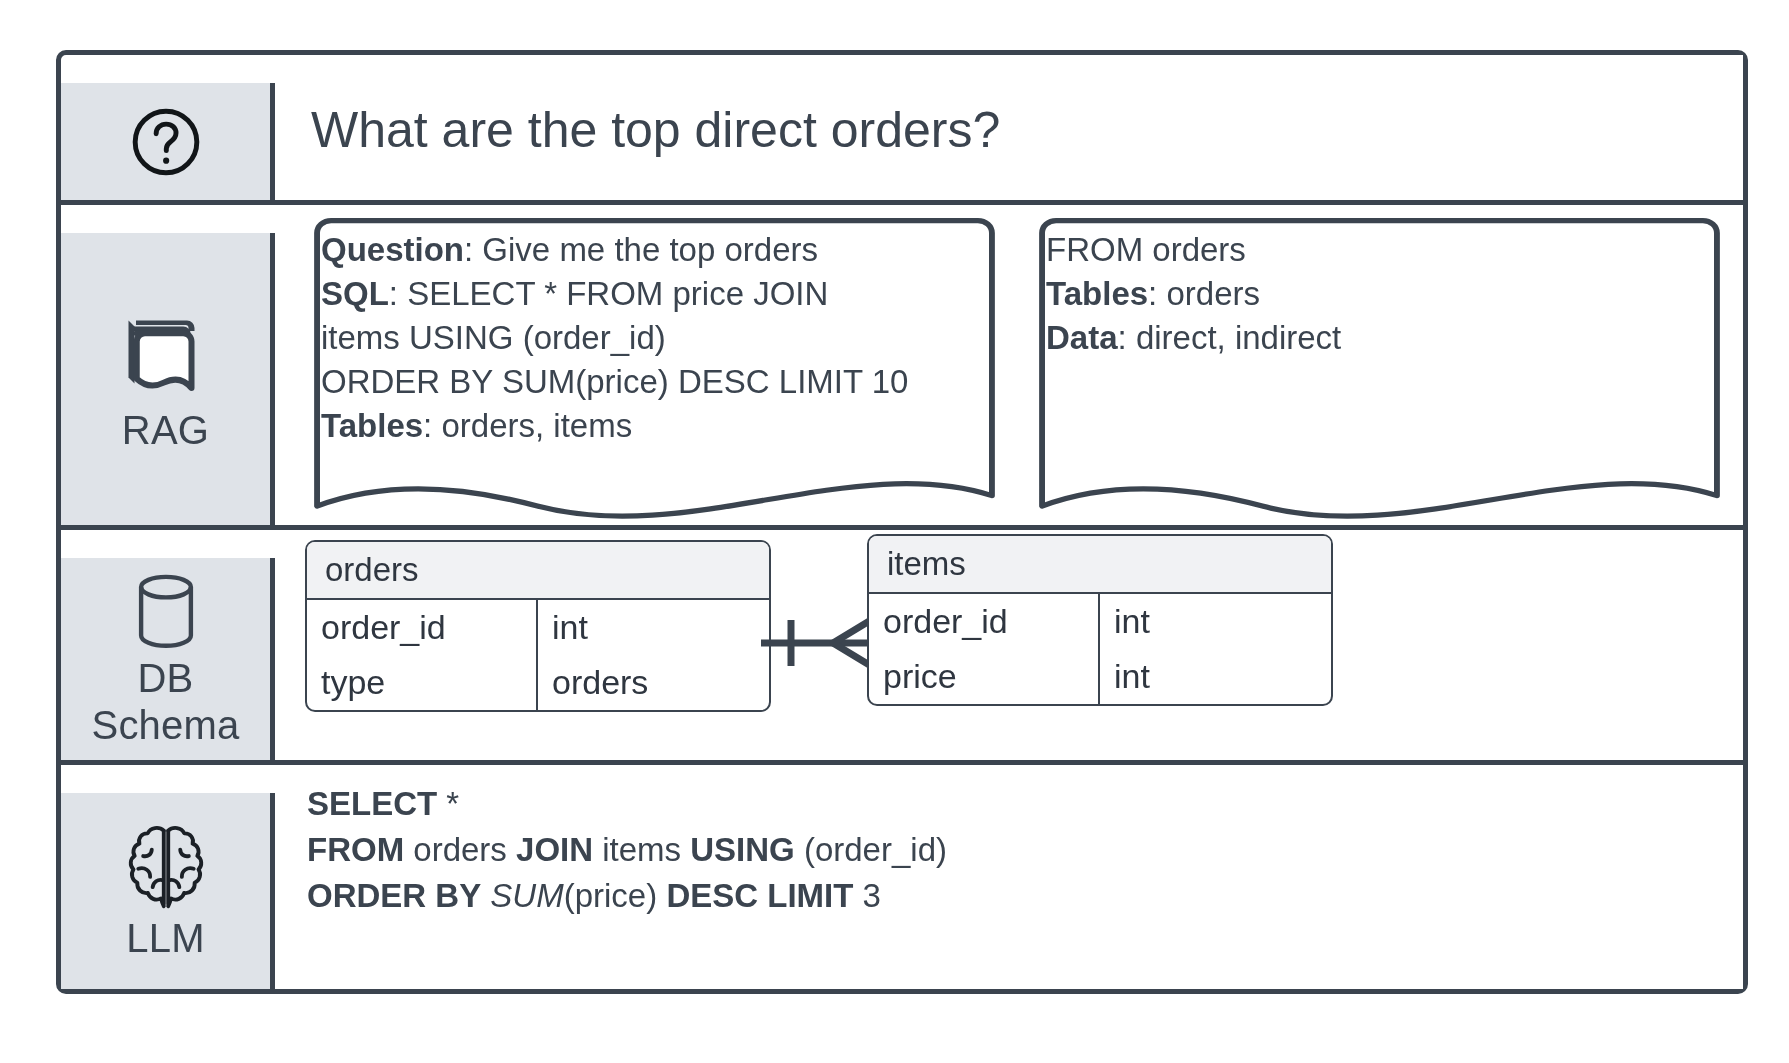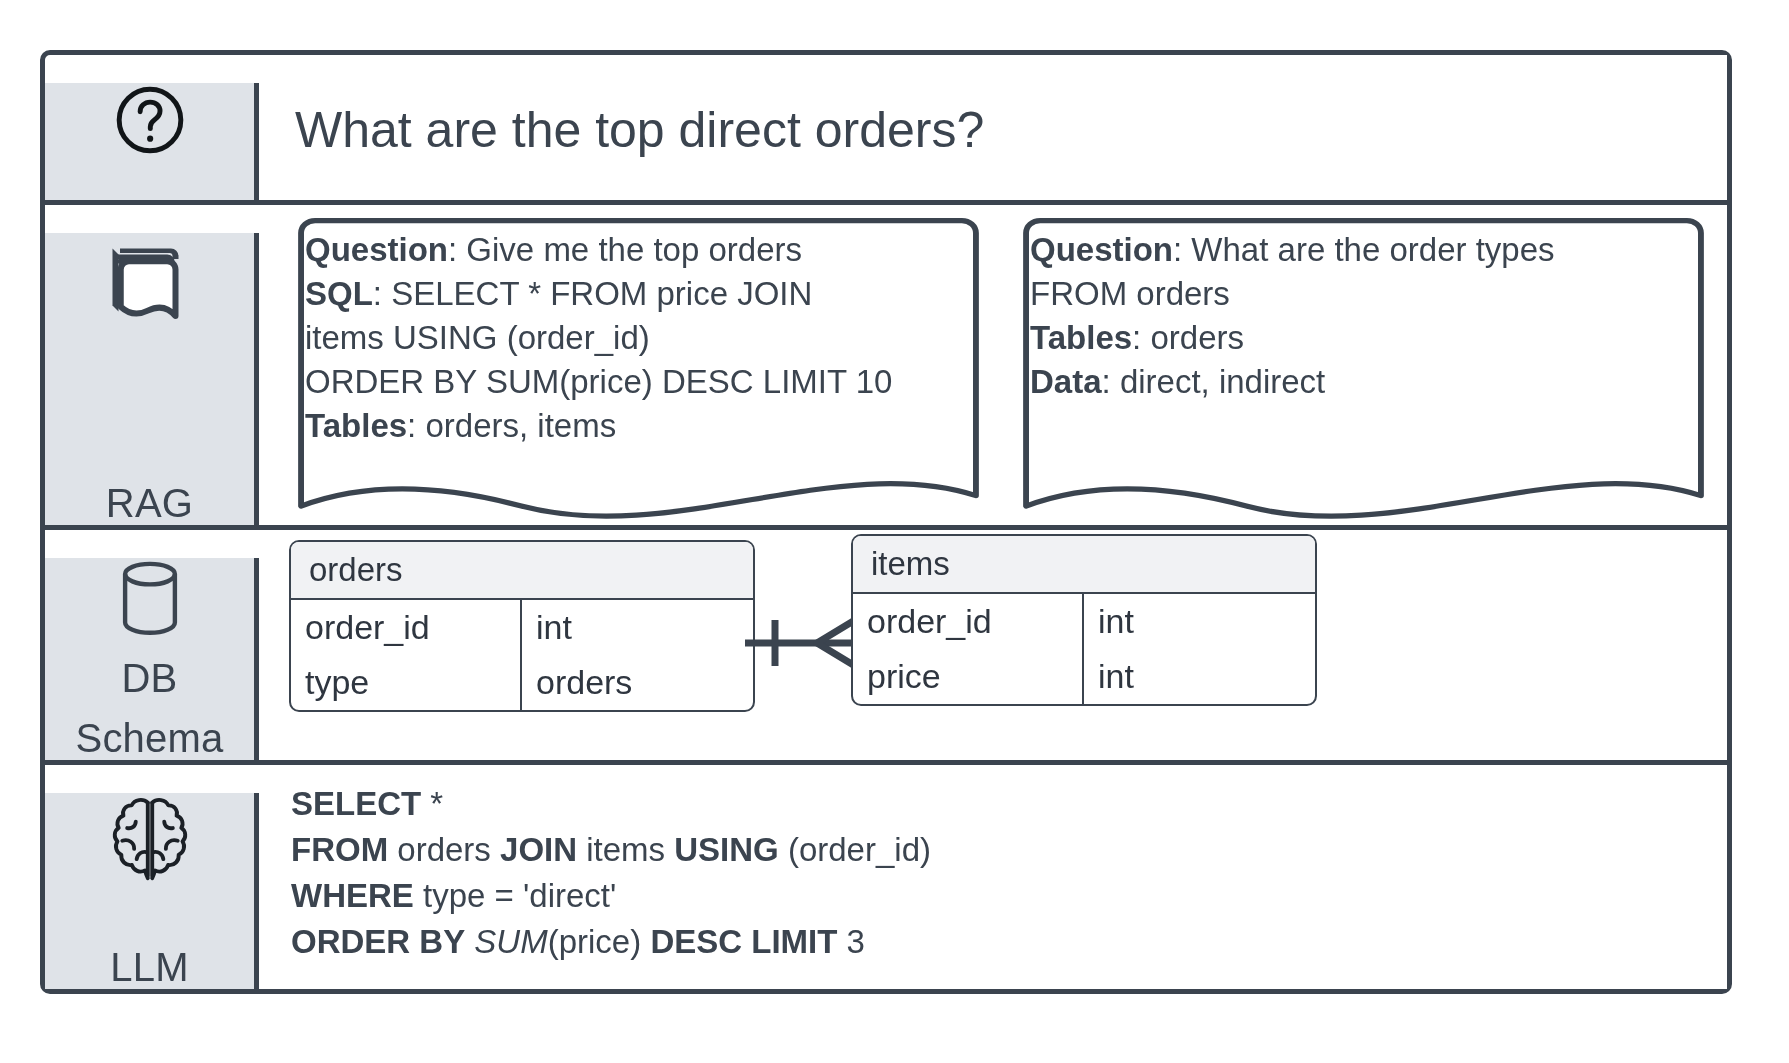--- a/index.html
+++ b/index.html
@@ -11,21 +11,21 @@
     width: 1789px;
     height: 1063px;
     font-family: "Liberation Sans", sans-serif;
     color: #3b444f;
     overflow: hidden;
   }
 
   
   .diagram {
     position: absolute;
-    left: 40px;
+    left: 56px;
     top: 50px;
     width: 1692px;
     height: 944px;
     border: 5px solid #3b444f;
     border-radius: 10px;
     box-sizing: border-box;
     display: flex;
     flex-direction: column;
     background: #ffffff;
   }
@@ -46,21 +46,21 @@
   
   .label-cell {
     width: 214px;
     min-width: 214px;
     background: #dfe3e8;
     border-right: 5px solid #3b444f;
     box-sizing: border-box;
     display: flex;
     flex-direction: column;
     align-items: center;
-    justify-content: space-between;
+    justify-content: center;
     gap: 4px;
     margin-top: 28px;
   }
   .label-cell .cap {
     font-size: 40px;
     line-height: 1.08;
     text-align: center;
     color: #3b444f;
     letter-spacing: 0.2px;
   }
@@ -233,21 +233,20 @@
           </div>
         </div>
 
         <div class="bubble">
           <svg class="bubble-shape" viewBox="0 0 600 300" preserveAspectRatio="none">
             <path d="M12 22 a12 12 0 0 1 12 -12 h552 a12 12 0 0 1 12 12 v250
                      C 470 230, 330 320, 200 282
                      C 120 258, 60 262, 12 282 z" fill="#ffffff" stroke="#3b444f" stroke-width="5" stroke-linejoin="round"></path>
           </svg>
           <div class="bubble-text">
-            <div><span class="k">Question</span><span>: </span><span>What are the order types</span></div>
             <div><span class="k"></span><span></span><span>FROM orders</span></div>
             <div><span class="k">Tables</span><span>: </span><span>orders</span></div>
             <div><span class="k">Data</span><span>: </span><span>direct, indirect</span></div>
           </div>
         </div>
 
       </div>
     </div>
   </div>
 
@@ -343,22 +342,19 @@
 
     <div class="content-cell">
       <div class="sql-out">
         <div>
           <span class="kw">SELECT</span><span> *</span>
         </div>
         <div>
           <span class="kw">FROM</span><span> orders </span><span class="kw">JOIN</span><span> items </span><span class="kw">USING</span><span> (order_id)</span>
         </div>
         <div>
-          <span class="kw">WHERE</span><span> type = 'direct'</span>
-        </div>
-        <div>
           <span class="kw">ORDER BY</span><span> </span><span class="fn">SUM</span><span>(price) </span><span class="kw">DESC LIMIT</span><span> 3</span>
         </div>
       </div>
     </div>
   </div>
 
 </div>
 
 </body></html>

